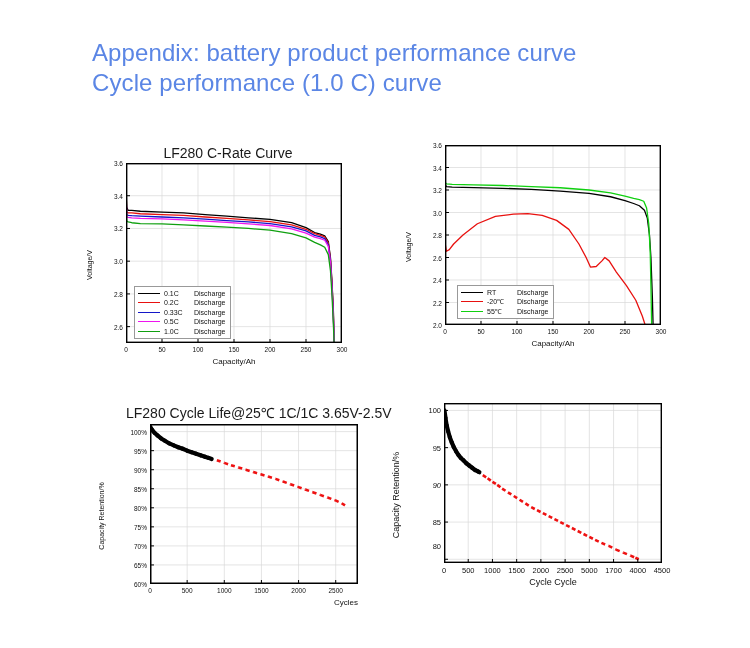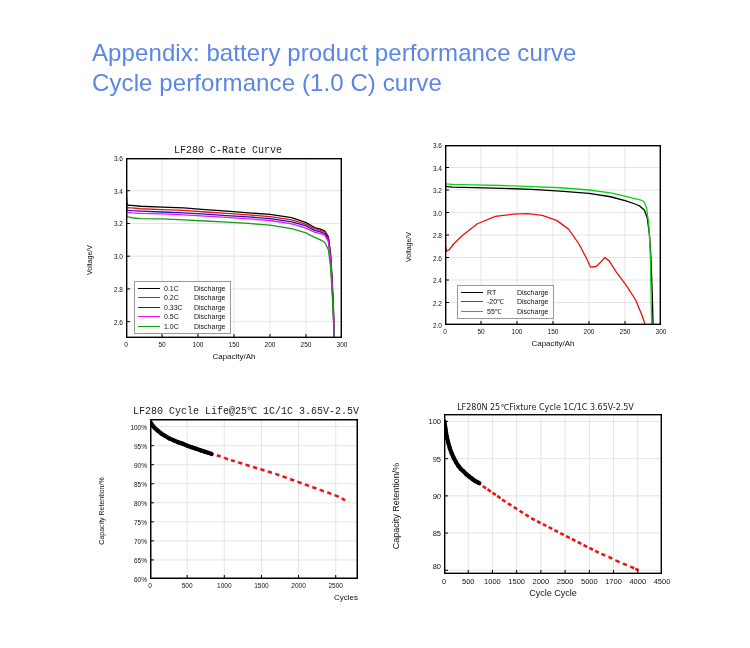--- a/index.html
+++ b/index.html
@@ -24,25 +24,25 @@
     font-weight: 400;
     letter-spacing: 0.1px;
   }
   .page-heading div { white-space: nowrap; }
 
   .chart-card {
     position: absolute;
   }
   .chart-title {
     text-align: center;
-    font-size: 10px;
+    font-size: 14px;
     color: #1a1a1a;
     margin: 0 0 2px 0;
     white-space: nowrap;
-    font-family: Liberation Mono, monospace;
+    font-family: Liberation Sans, sans-serif;
   }
   .chart-title.sans2 { font-family: "DejaVu Sans", sans-serif; font-size: 8px;}
 
   .plot-wrap {
     position: relative;
   }
   .ylabel {
     position: absolute;
     left: 0;
     top: 50%;
@@ -363,21 +363,20 @@
         <div class="ytick" style="top: 64.7619px;">85%</div>
         <div class="ytick" style="top: 45.7143px;">90%</div>
         <div class="ytick" style="top: 26.6667px;">95%</div>
         <div class="ytick" style="top: 7.61905px;">100%</div>
       </div>
     <div class="xlabel" style="margin-left:24px; width:208px; margin-top:14px;text-align:right;">Cycles</div>
   </div>
 </div>
 
 <div class="chart-card" style="left:418px; top:403px; width:255px;">
-  <div class="chart-title sans2">LF280N 25℃Fixture Cycle 1C/1C 3.65V-2.5V</div>
   <div class="plot-wrap">
     <div class="ylabel big" style="left:-22px;">Capacity Retention/%</div>
     <div class="axis-area" id="ax4" style="margin-left:26px; width:218px; height:160px;">
         <svg width="218" height="160" viewBox="0 0 218 160">
           <rect x="0" y="0" width="218" height="160" fill="#fff"></rect>
           <line x1="24.22222222222222" y1="0" x2="24.22222222222222" y2="160" stroke="#d9d9d9" stroke-width="0.7"></line>
           <line x1="48.44444444444444" y1="0" x2="48.44444444444444" y2="160" stroke="#d9d9d9" stroke-width="0.7"></line>
           <line x1="72.66666666666666" y1="0" x2="72.66666666666666" y2="160" stroke="#d9d9d9" stroke-width="0.7"></line>
           <line x1="96.88888888888889" y1="0" x2="96.88888888888889" y2="160" stroke="#d9d9d9" stroke-width="0.7"></line>
           <line x1="121.11111111111111" y1="0" x2="121.11111111111111" y2="160" stroke="#d9d9d9" stroke-width="0.7"></line>
@@ -452,21 +451,21 @@
         <div class="xtick big" style="left: 0px;">0</div>
         <div class="xtick big" style="left: 24.2222px;">500</div>
         <div class="xtick big" style="left: 48.4444px;">1000</div>
         <div class="xtick big" style="left: 72.6667px;">1500</div>
         <div class="xtick big" style="left: 96.8889px;">2000</div>
         <div class="xtick big" style="left: 121.111px;">2500</div>
         <div class="xtick big" style="left: 145.333px;">5000</div>
         <div class="xtick big" style="left: 169.556px;">1700</div>
         <div class="xtick big" style="left: 193.778px;">4000</div>
         <div class="xtick big" style="left: 218px;">4500</div>
-        <div class="ytick big" style="top: 152px;">80</div>
+        <div class="ytick big" style="top: 143px;">80</div>
         <div class="ytick big" style="top: 119.07px;">85</div>
         <div class="ytick big" style="top: 81.8605px; font-style: italic;">90</div>
         <div class="ytick big" style="top: 44.6512px;">95</div>
         <div class="ytick big" style="top: 7.44186px;">100</div>
       </div>
     <div class="xlabel big" style="margin-left:26px; width:218px; margin-top:14px;">Cycle Cycle</div>
   </div>
 </div>
 
 </body></html>

